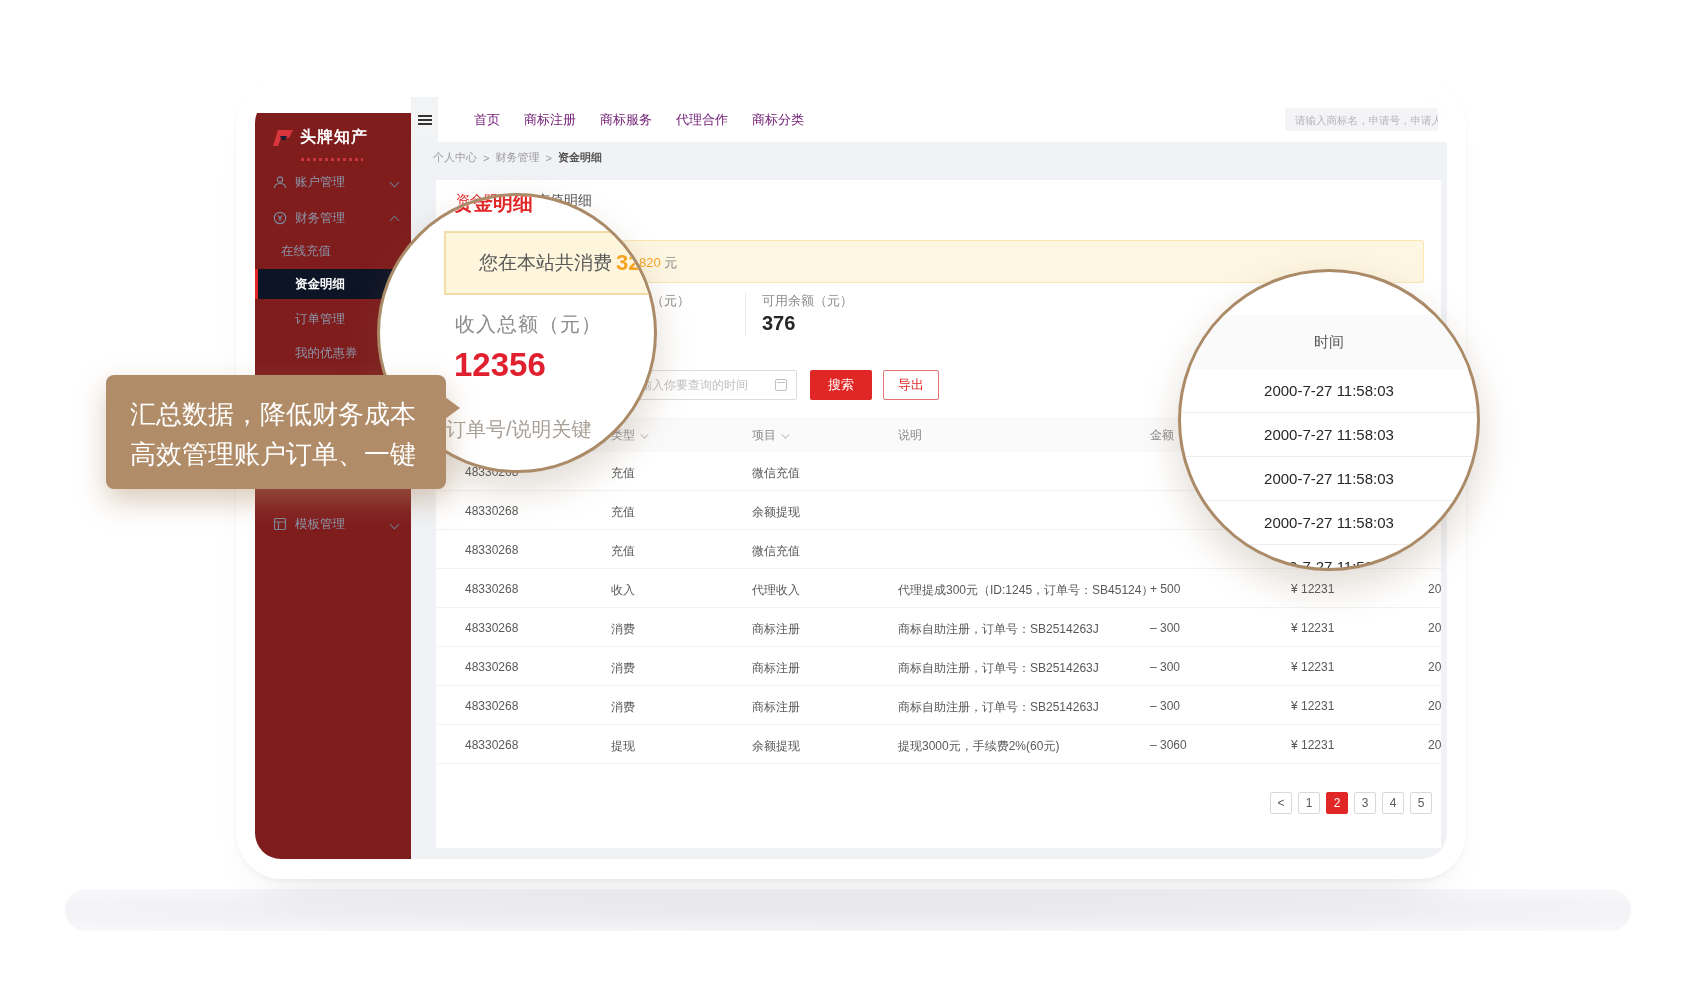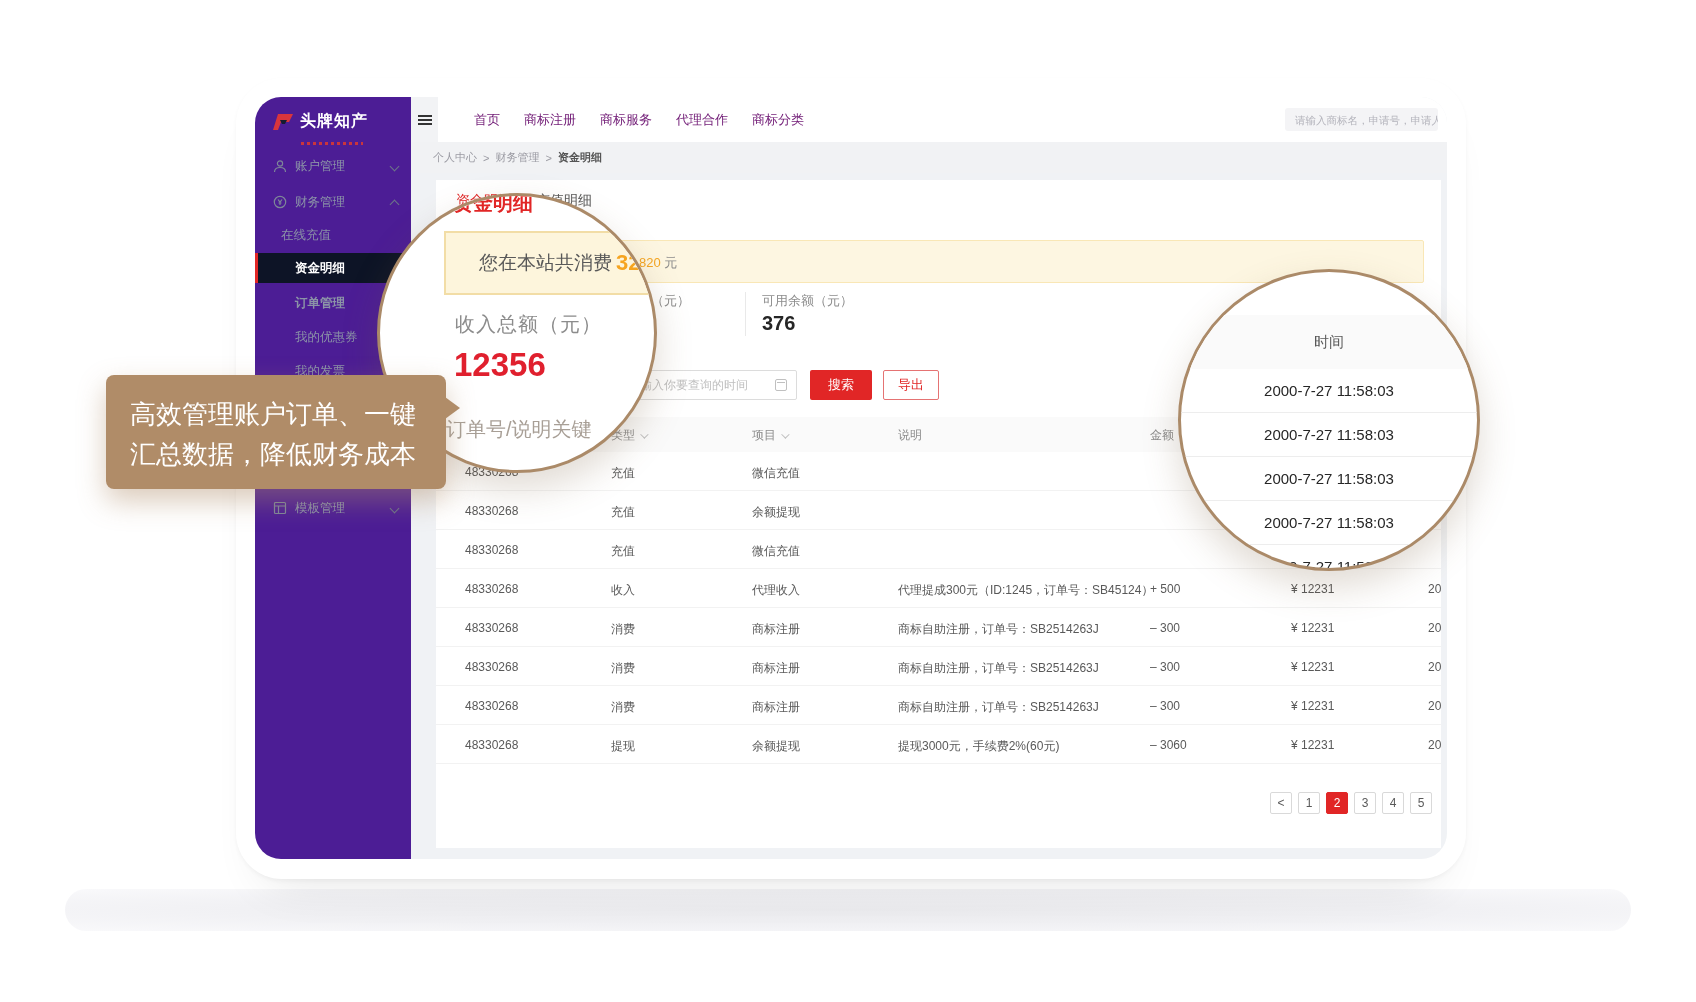--- a/index.html
+++ b/index.html
@@ -11,21 +11,21 @@
   .base { position:absolute; left:65px; top:889px; width:1566px; height:42px; border-radius:22px;
           background:radial-gradient(ellipse at center,#ebebee 0%,#f1f1f4 55%,#f9f9fb 100%); }
 
   
   .laptop { position:absolute; left:236px; top:78px; width:1230px; height:801px; background:#fff;
             border-radius:46px; box-shadow:0 2px 4px rgba(0,0,0,.04), 0 30px 50px -30px rgba(0,0,0,.12); }
   .screen { position:absolute; left:19px; top:19px; width:1192px; height:762px; border-radius:26px;
             overflow:hidden; background:#fff; }
 
   
-  .sidebar { position:absolute; left:0; top:0; width:156px; height:100%; background:#4c1d95; }
+  .sidebar { position:absolute; left:0; top:16px; width:156px; height:100%; background:#7f1d1d; }
   .logo { position:absolute; left:17px; top:14px; display:flex; align-items:center; gap:6px; }
   .logo-mark { width:22px; height:18px; }
   .logo-text { color:#fff; font-size:16px; font-weight:bold; letter-spacing:1px; }
   .logo-sub { position:absolute; left:46px; top:45px; width:62px; height:3px;
               background:repeating-linear-gradient(90deg,#c9353c 0 3px,transparent 3px 6px); }
   .side-item { position:absolute; left:0; width:156px; height:30px; display:flex; align-items:center;
                color:#8b93a7; font-size:12.5px; cursor:pointer; }
   .side-item .ic { width:14px; height:14px; margin-left:18px; margin-right:8px; color:#7d8598; flex:none; }
   .side-item .chev { position:absolute; right:13px; width:7px; height:7px; border-right:1.5px solid #6d7588;
                border-bottom:1.5px solid #6d7588; transform:rotate(45deg); }
@@ -151,21 +151,21 @@
           <svg class="ic" viewBox="0 0 14 14" fill="none" stroke="currentColor" stroke-width="1.2">
             <circle cx="7" cy="7" r="5.7"></circle>
               <path d="M5 4.5 L7 7.2 L9 4.5 M7 7.2 L7 10 M5.5 8 L8.5 8"></path>
           </svg>
           <span>财务管理</span>
           <i class="chev up"></i>
         </div>
 
         <div class="side-sub" style="top:123px;padding-left:26px;">在线充值</div>
         <div class="side-sub active" style="top:156px;">资金明细</div>
-        <div class="side-sub" style="top:191px;font-weight:bold;">订单管理</div>
+        <div class="side-sub" style="top:191px;">订单管理</div>
         <div class="side-sub" style="top:225px;">我的优惠券</div>
         <div class="side-sub" style="top:259px;">我的发票</div>
 
         <div class="side-item" style="top:396px;">
           <svg class="ic" viewBox="0 0 14 14" fill="none" stroke="currentColor" stroke-width="1.2">
             <rect x="1.5" y="1.5" width="11" height="11" rx="1"></rect>
               <path d="M1.5 5 L12.5 5 M5.5 5 L5.5 12.5"></path>
           </svg>
           <span>模板管理</span>
           <i class="chev"></i>
@@ -329,17 +329,17 @@
   <div class="mag mag-right">
     <div class="mr-head">时间</div>
     <div class="mr-row" style="top:97px;">2000-7-27  11:58:03</div>
     <div class="mr-row" style="top:141px;">2000-7-27  11:58:03</div>
     <div class="mr-row" style="top:185px;">2000-7-27  11:58:03</div>
     <div class="mr-row" style="top:229px;">2000-7-27  11:58:03</div>
     <div class="mr-row" style="top:273px;">2000-7-27  11:58:03</div>
   </div>
 
   <div class="callout co-left">
+    <div>汇总数据，降低财务成本</div>
     <div>高效管理账户订单、一键</div>
-    <div>汇总数据，降低财务成本</div>
   </div>
 
 </div>
 
 </body></html>

